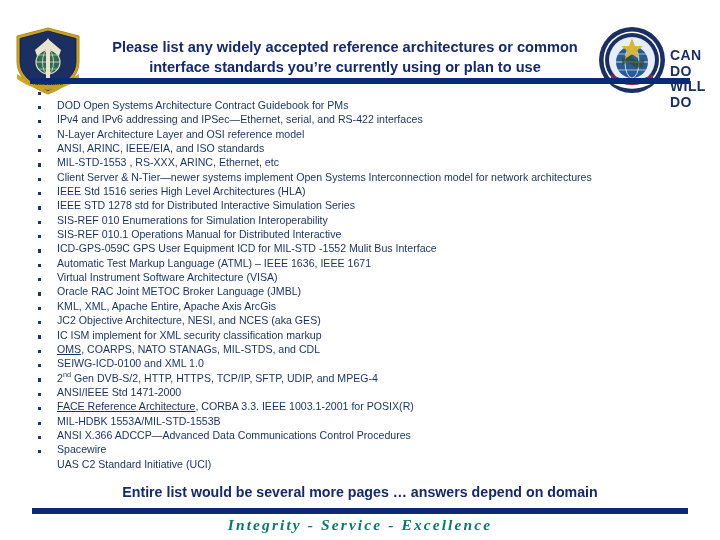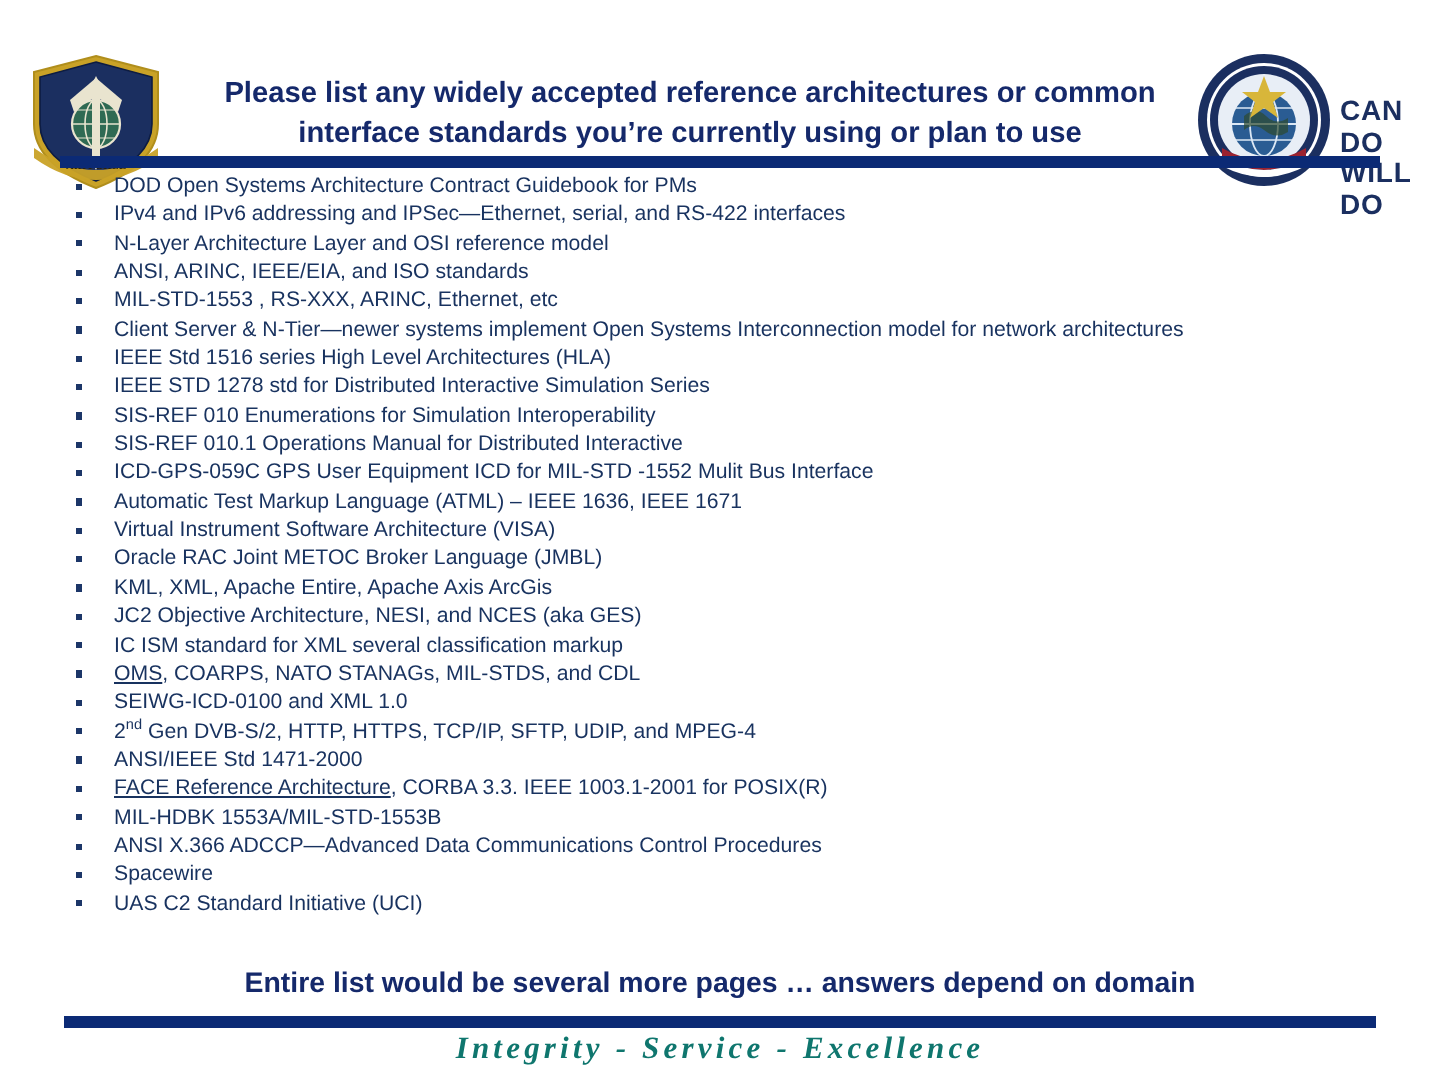--- a/index.html
+++ b/index.html
@@ -101,21 +101,21 @@
     position: absolute;
     left: 2px;
     top: 5.6px;
     width: 3.2px;
     height: 3.2px;
     background: #1c3668;
   }
   .bullet-text {
     position: absolute;
     left: 21px;
-    top: 0;
+    top: 12px;
     color: #18325f;
     font-size: 10.6px;
     font-family: "Liberation Sans", sans-serif;
   }
   .bullet-text .und {
     text-decoration: underline;
   }
   .bullet-text sup {
     font-size: 7.3px;
     vertical-align: super;
@@ -264,21 +264,21 @@
     <div class="bullet-row">
       <span class="bullet-marker"></span>
       <span class="bullet-text">KML, XML, Apache Entire, Apache Axis ArcGis</span>
     </div>
     <div class="bullet-row">
       <span class="bullet-marker"></span>
       <span class="bullet-text">JC2 Objective Architecture, NESI, and NCES (aka GES)</span>
     </div>
     <div class="bullet-row">
       <span class="bullet-marker"></span>
-      <span class="bullet-text">IC ISM standard for XML several classification markup</span>
+      <span class="bullet-text">IC ISM implement for XML security classification markup</span>
     </div>
     <div class="bullet-row">
       <span class="bullet-marker"></span>
       <span class="bullet-text"><span class="und">OMS</span>, COARPS, NATO STANAGs, MIL-STDS, and CDL</span>
     </div>
     <div class="bullet-row">
       <span class="bullet-marker"></span>
       <span class="bullet-text">SEIWG-ICD-0100 and XML 1.0</span>
     </div>
     <div class="bullet-row">

